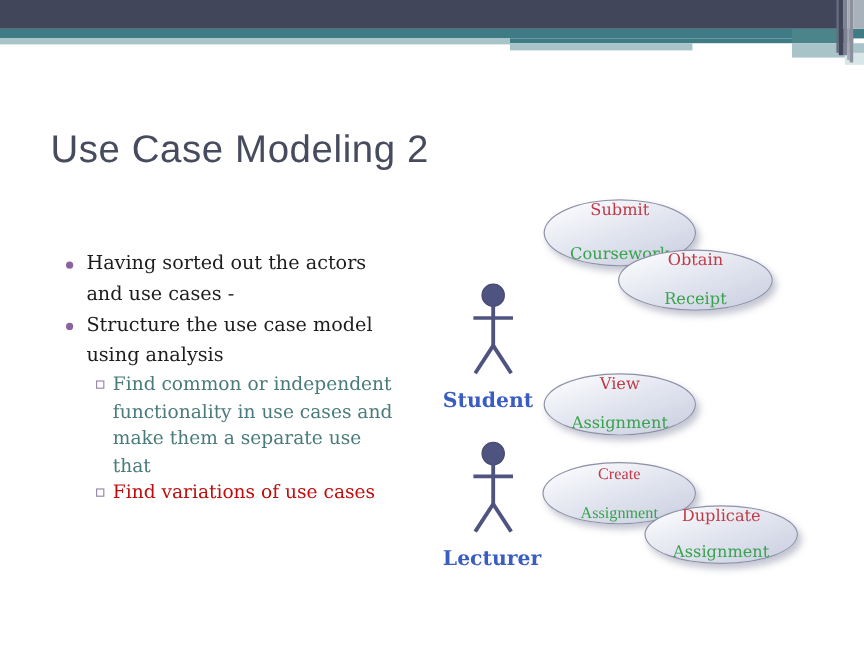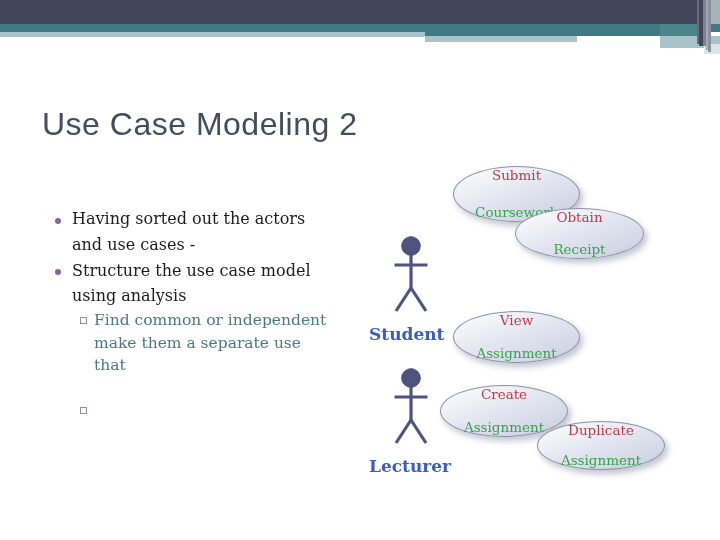--- a/index.html
+++ b/index.html
@@ -48,21 +48,21 @@
       border:1.5px solid var(--ellipse_border,#8d90a6);
       box-shadow:3px 4px 6px rgba(120,125,150,.45);
       display:flex;flex-direction:column;justify-content:space-between;align-items:center;
       font-family:"DejaVu Serif",serif;font-size:13.5px;line-height:17px;text-align:center;
       box-sizing:border-box;}
   .uc-l1{color:var(--uc_red,#c03a48);}
   .uc-l2{color:var(--uc_green,#3aa24e);}
   .uc1{left:453px;top:166px;width:127px;height:56px;z-index:1;}
   .uc2{left:515px;top:208px;width:129px;height:51px;z-index:2;}
   .uc3{left:453px;top:311px;width:127px;height:52px;z-index:1;}
-  .uc4{left:440px;top:385px;width:128px;height:52px;z-index:1;}
+  .uc4{left:452px;top:385px;width:128px;height:52px;z-index:1;font-family:Liberation Serif, serif;}
   .uc5{left:537px;top:421px;width:128px;height:49px;z-index:2;}
 
   
   .actor{color:var(--actor_figure,#4e5380);}
   .actor-student{left:392px;top:234px;}
   .actor-lecturer{left:392px;top:366px;}
   .actor-label{width:84px;text-align:left;font-family:"DejaVu Serif",serif;
                font-size:17px;font-weight:600;color:var(--actor_blue,#3a5dc0);}
   .label-student{left:369px;top:324px;}
   .label-lecturer{left:369px;top:456px;}
@@ -93,22 +93,24 @@
   <div class="btext">Having sorted out the actors</div>
   <div class="btext">and use cases -</div>
   <div class="btext">Structure the use case model</div>
   <div class="btext">using analysis</div>
 </div>
 
 <div class="abs subs">
   <span class="sq sq1"></span>
   <span class="sq sq2"></span>
   <div class="stext teal">Find common or independent</div>
+  <div class="stext teal">functionality in use cases and</div>
   <div class="stext teal">make them a separate use</div>
   <div class="stext teal">that</div>
+  <div class="stext red">Find variations of use cases</div>
 </div>
 
 <div class="abs uc uc1">
   <div class="uc-l1">Submit</div>
   <div class="uc-l2">Coursework</div>
 </div>
 <div class="abs uc uc2">
   <div class="uc-l1">Obtain</div>
   <div class="uc-l2">Receipt</div>
 </div>

